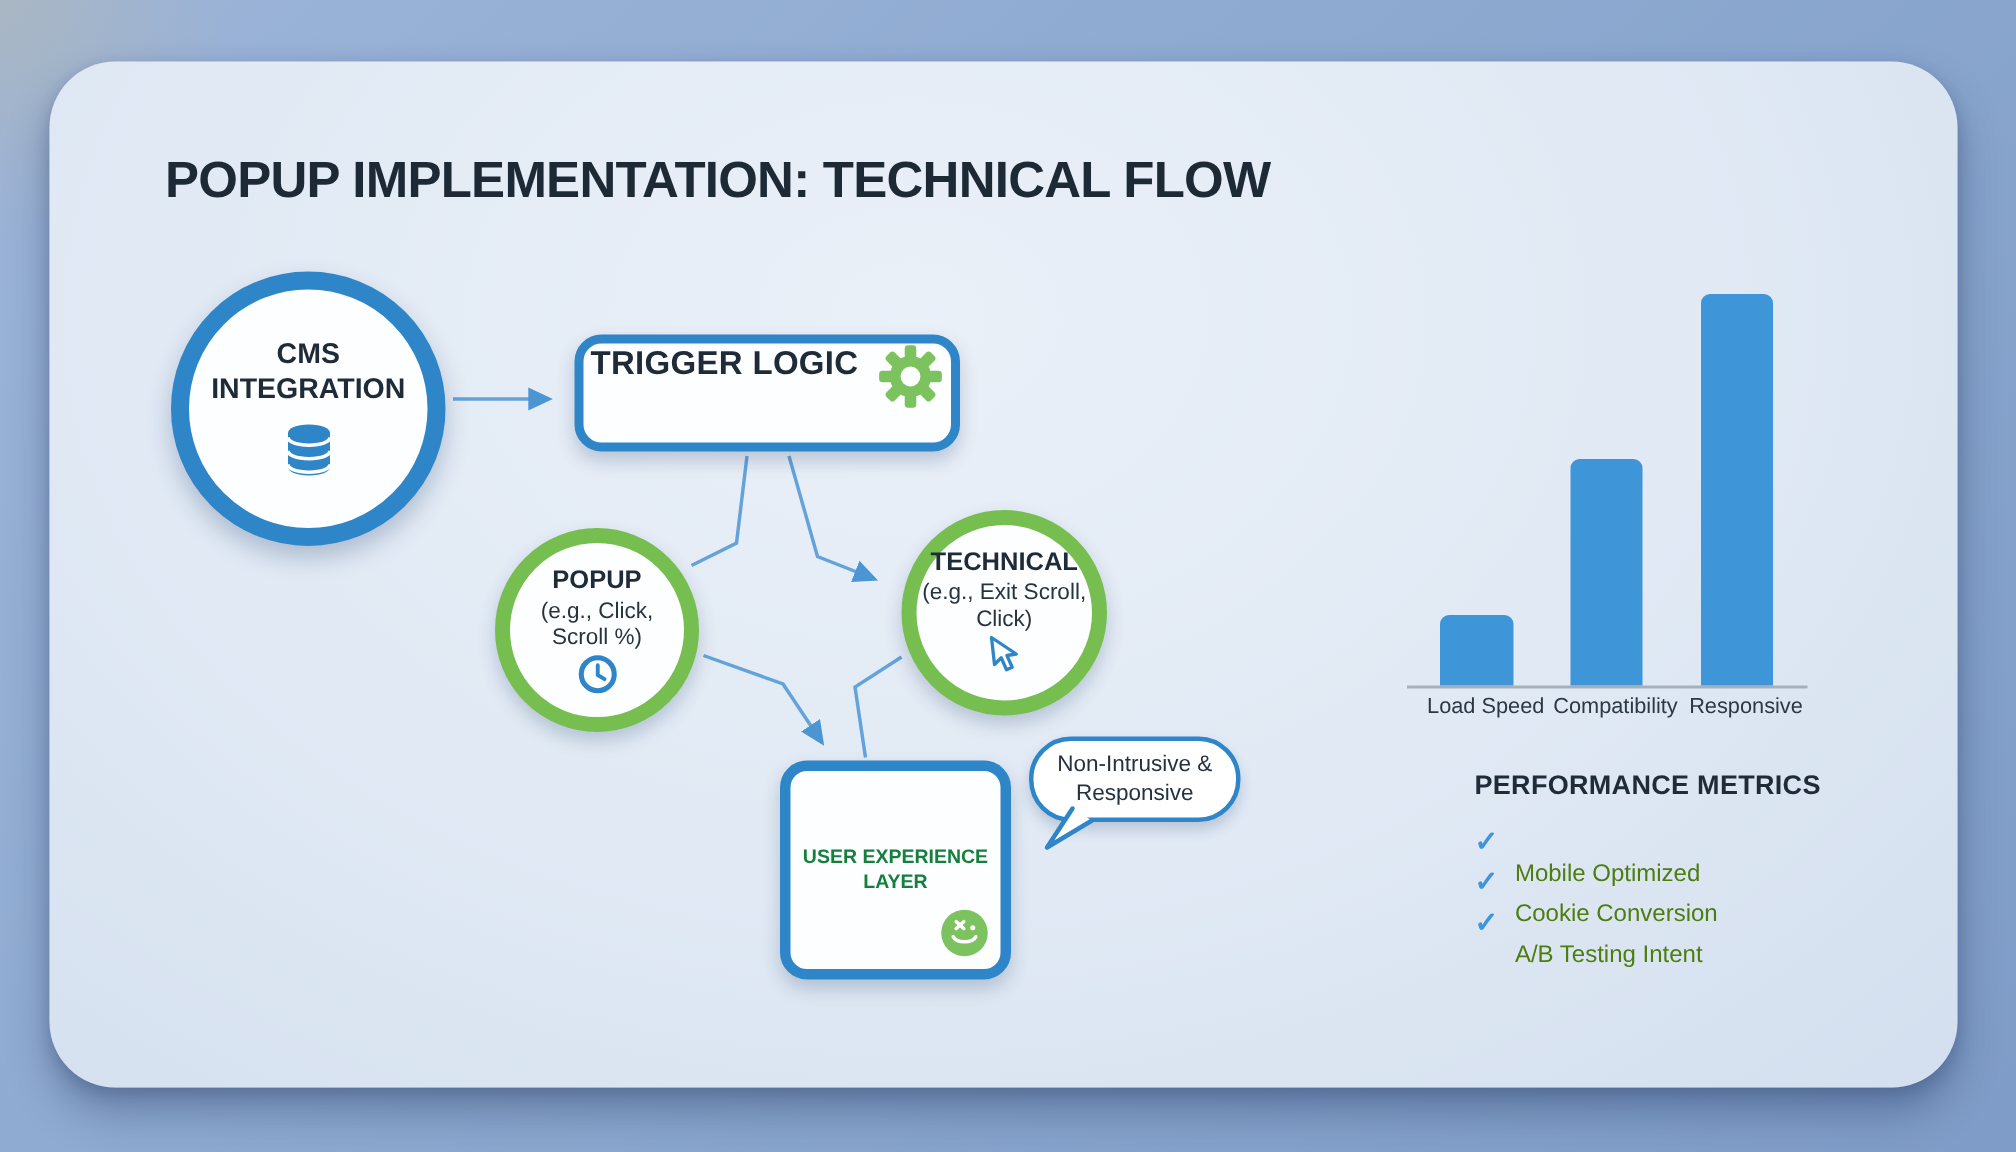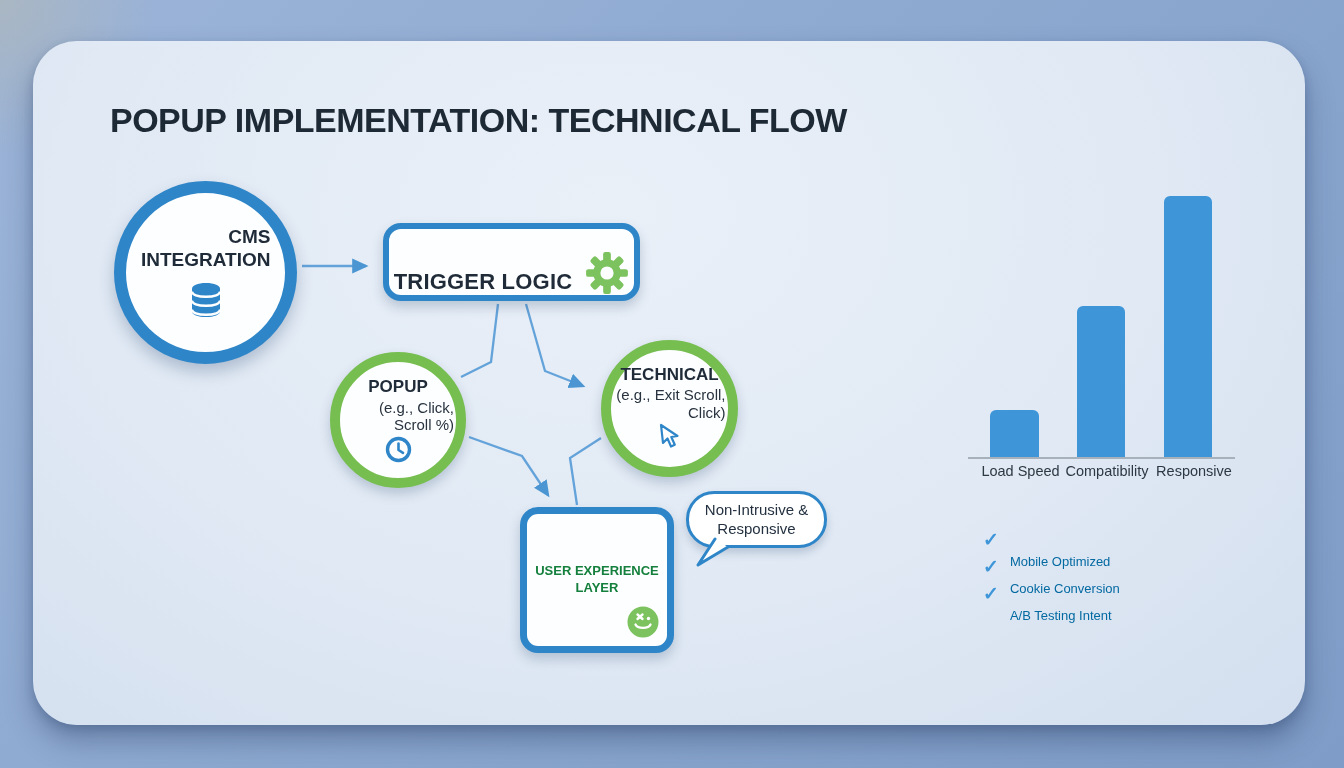--- a/index.html
+++ b/index.html
@@ -20,31 +20,31 @@
   }
   .page-title {
     position: absolute; left: 110px; top: 90px;
     font-size: 34px; font-weight: bold; letter-spacing: -0.5px;
     color: #1d2935;
     margin-top: 11px;
   }
   svg.connectors { position: absolute; left: 0; top: 0; width: 1344px; height: 768px; pointer-events: none; }
 
   .node { position: absolute; background: #fdfeff; }
-  .node-circle { border-radius: 50%; display: flex; flex-direction: column; align-items: center; justify-content: center; text-align: right; }
+  .node-circle { border-radius: 50%; display: flex; flex-direction: column; align-items: center; justify-content: center; text-align: center; }
   .shadow-big { box-shadow: 0 8px 16px rgba(40,70,110,0.28); }
   .shadow-med { box-shadow: 0 6px 12px rgba(40,70,110,0.24); }
 
   .cms { left: 114px; top: 181px; width: 183px; height: 183px; border: 12px solid #2e86c9; gap: 8px; }
   .cms .label { font-size: 19px; font-weight: bold; color: #1f2b38; line-height: 1.2; width: 130px; }
 
   .trigger {
     left: 383px; top: 223px; width: 257px; height: 78px;
     border: 6px solid #2e86c9; border-radius: 18px;
-    display: flex; align-items: flex-end; justify-content: center; gap: 13px;
+    display: flex; align-items: flex-start; justify-content: center; gap: 13px;
   }
   .trigger .label { font-size: 22px; font-weight: bold; color: #1f2b38; letter-spacing: 0.2px; }
 
   .timing { left: 330px; top: 352px; width: 136px; height: 136px; border: 10px solid #77be51; }
   .placement { left: 601px; top: 340px; width: 137px; height: 137px; border: 10px solid #77be51; }
   .node-circle .label-sm { font-size: 17px; font-weight: bold; color: #1f2b38; line-height: 1.15; }
   .node-circle .sub { font-size: 15px; color: #28333f; line-height: 1.18; width: 112px; margin-top: 2px; }
   .node-circle .icon-slot { margin-top: 2px; line-height: 0; }
 
   .ux {
@@ -57,31 +57,31 @@
 
   .bubble {
     position: absolute; left: 686px; top: 491px; width: 141px; height: 57px;
     background: #fff; border: 3px solid #2e86c9; border-radius: 28px;
     display: flex; align-items: center; justify-content: center; text-align: center;
     font-size: 15px; color: #243140; line-height: 1.25;
     box-shadow: 0 5px 9px rgba(40,70,110,0.22);
   }
   .bubble-tail { position: absolute; left: 694px; top: 537px; line-height: 0; }
 
-  .chart { position: absolute; left: 960px; top: 186px; width: 290px; height: 310px; }
+  .chart { position: absolute; left: 930px; top: 186px; width: 290px; height: 310px; }
   .chart .axis { position: absolute; left: 8px; top: 271px; width: 267px; height: 2px; background: #a6b1bc; }
   .chart .bar { position: absolute; background: #3e96d9; border-radius: 6px 6px 0 0; }
   .chart .bar-label { position: absolute; top: 277px; width: 100px; text-align: center; font-size: 14.5px; color: #2c3843; }
 
   .metrics { position: absolute; left: 983px; top: 513px; }
   .metrics .metrics-title { font-size: 18px; font-weight: bold; color: #1f2b38; letter-spacing: 0.2px; }
   .metrics ul { list-style: none; margin-top: 13px; }
   .metrics li { display: flex; align-items: center; gap: 11px; height: 27px; }
   .metrics .check { color: #3e96d9; font-size: 19px; font-weight: bold; }
-  .metrics .metric-label { font-size: 13px; color: #0369a1; margin-top: 44px; }
+  .metrics .metric-label { font-size: 16px; color: #4d7c0f; margin-top: 44px; }
 </style>
 </head>
 <body>
 
 <div class="card"></div>
 
 <h1 class="page-title">POPUP IMPLEMENTATION: TECHNICAL FLOW</h1>
 
 <svg class="connectors" viewBox="0 0 1344 768">
   <defs>
@@ -181,20 +181,21 @@
       <div class="bar" style="left: 30px; width: 49px; height: 47px; top: 224px; background: rgb(62, 150, 217);"></div>
       <div class="bar-label" style="left: 10.5px;">Load Speed</div>
       <div class="bar" style="left: 117px; width: 48px; height: 151px; top: 120px; background: rgb(62, 150, 217);"></div>
       <div class="bar-label" style="left: 97px;">Compatibility</div>
       <div class="bar" style="left: 204px; width: 48px; height: 261px; top: 10px; background: rgb(62, 150, 217);"></div>
       <div class="bar-label" style="left: 184px;">Responsive</div>
     </div>
 </div>
 
 <div class="metrics">
+  <div class="metrics-title">PERFORMANCE METRICS</div>
   <ul id="metric-list">
       <li>
         <span class="check">✓</span>
         <span class="metric-label">Mobile Optimized</span>
       </li>
       <li>
         <span class="check">✓</span>
         <span class="metric-label">Cookie Conversion</span>
       </li>
       <li>

